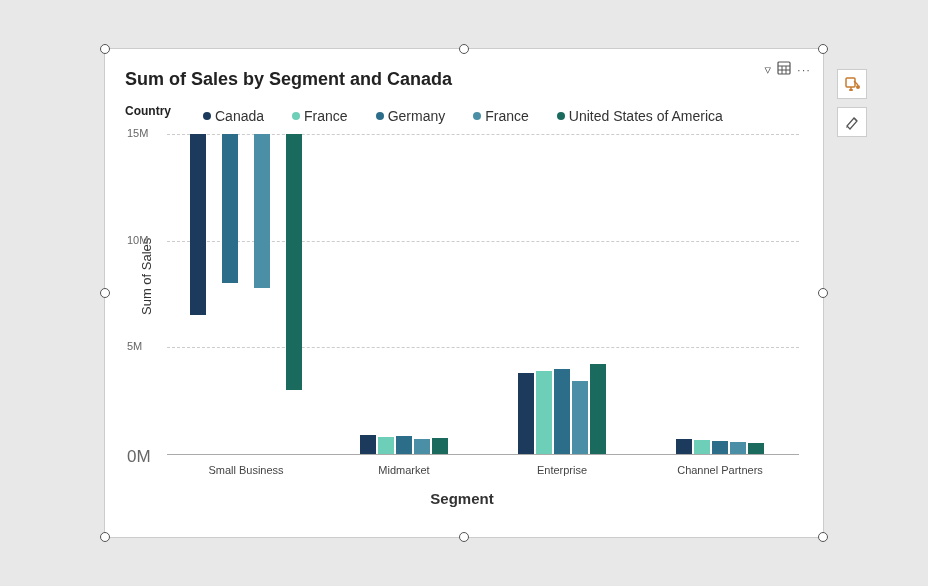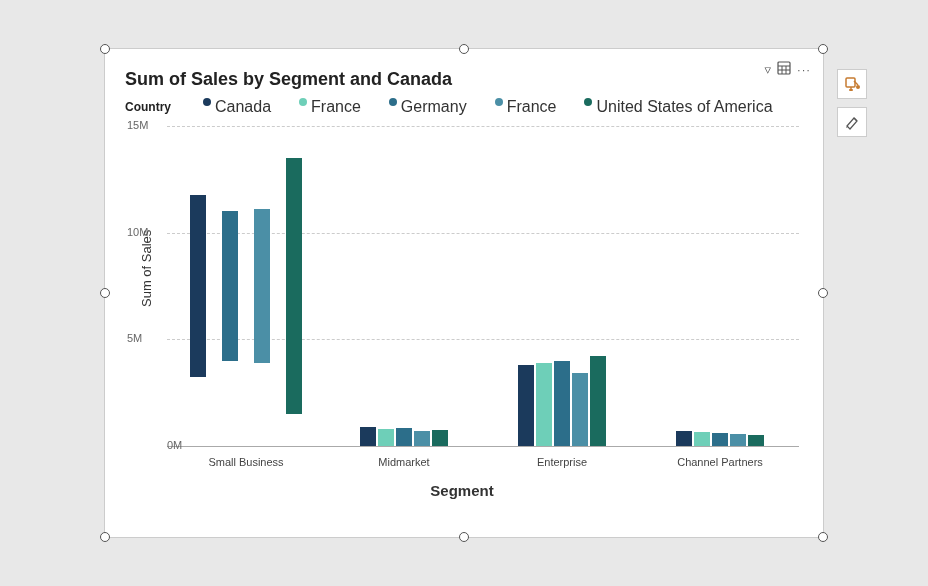--- a/index.html
+++ b/index.html
@@ -87,24 +87,25 @@
       flex-wrap: wrap;
     }
     .legend-label {
       font-size: 12px;
       font-weight: 700;
       color: #222;
       margin-right: 4px;
     }
     .legend-item {
       display: flex;
-      align-items: flex-start;
+      align-items: center;
       gap: 4px;
-      font-size: 16px;
+      font-size: 14px;
       color: #333;
+      margin-top: 10px;
     }
     .legend-dot {
       width: 8px;
       height: 8px;
       border-radius: 50%;
       display: inline-block;
     }
 
     .segment-group {
       display: flex;
@@ -239,26 +240,26 @@
         <div style="position:absolute; top:0; left:0; right:0; border-top:1px dashed #ccc;">
           <span style="position:absolute;left:-40px;top:-8px;font-size:11px;color:#666;">15M</span>
         </div>
         <div style="position:absolute; top:33.3%; left:0; right:0; border-top:1px dashed #ccc;">
           <span style="position:absolute;left:-40px;top:-8px;font-size:11px;color:#666;">10M</span>
         </div>
         <div style="position:absolute; top:66.6%; left:0; right:0; border-top:1px dashed #ccc;">
           <span style="position:absolute;left:-40px;top:-8px;font-size:11px;color:#666;">5M</span>
         </div>
         <div style="position:absolute; top:100%; left:0; right:0; border-top:1px solid #aaa;">
-          <span style="position:absolute;left:-40px;top:-8px;font-size:11px;color:#666;margin-left:40px;">0M</span>
+          <span style="position:absolute;left:-40px;top:-8px;font-size:17px;color:#666;">0M</span>
         </div>
       </div>
 
       <div id="bars-area" style="position:absolute;bottom:0;left:0;right:0;height:100%;display:flex;align-items:flex-end;">
-          <div class="segment-group" style="flex: 1 1 0%; display: flex; align-items: center; justify-content: center; gap: 16px; position: relative; height: 100%;">
+          <div class="segment-group" style="flex: 1 1 0%; display: flex; align-items: flex-start; justify-content: center; gap: 16px; position: relative; height: 100%;">
             <div class="bar" style="width: 16px; background: rgb(27, 58, 92); height: 56.6667%; flex-shrink: 0;"></div>
             <div class="bar" style="width: 16px; background: rgb(44, 110, 138); height: 46.6667%; flex-shrink: 0;"></div>
             <div class="bar" style="width: 16px; background: rgb(75, 143, 166); height: 48%; flex-shrink: 0;"></div>
             <div class="bar" style="width: 16px; background: rgb(26, 107, 94); height: 80%; flex-shrink: 0;"></div>
             <span style="position: absolute; bottom: -22px; left: 50%; transform: translateX(-50%); font-size: 11px; color: rgb(68, 68, 68); white-space: nowrap;">Small Business</span>
           </div>
           <div class="segment-group" style="flex: 1 1 0%; display: flex; align-items: flex-end; justify-content: center; gap: 2px; position: relative; height: 100%;">
             <div class="bar" style="width: 16px; background: rgb(27, 58, 92); height: 6%; flex-shrink: 0;"></div>
             <div class="bar" style="width: 16px; background: rgb(110, 207, 184); height: 5.33333%; flex-shrink: 0;"></div>
             <div class="bar" style="width: 16px; background: rgb(44, 110, 138); height: 5.66667%; flex-shrink: 0;"></div>

